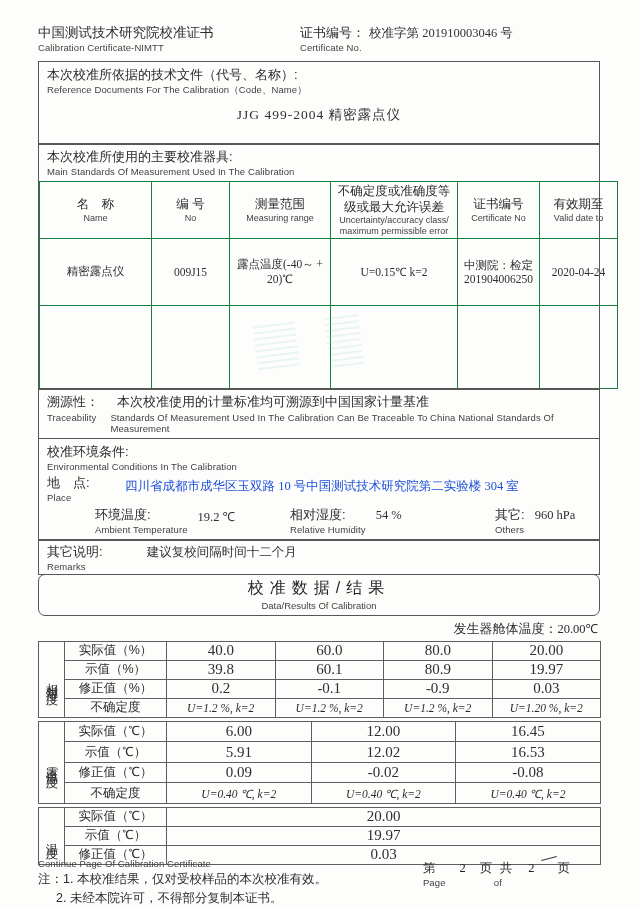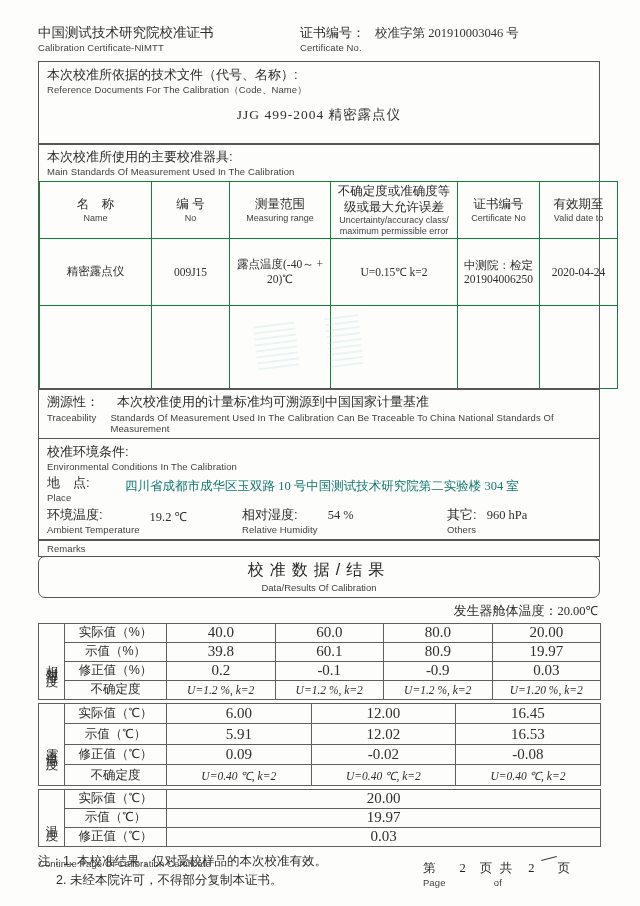--- a/index.html
+++ b/index.html
@@ -9,21 +9,21 @@
     padding:24px 40px 16px 38px; overflow:hidden;
     font-family:"Liberation Sans", sans-serif;
   }
   .en{font-size:9.5px; color:#3f3f3f; letter-spacing:.1px;}
   .cn{font-size:13px;}
   .serifv{font-family:"Liberation Serif", serif;}
 
   
   .hdr{display:flex; justify-content:space-between; align-items:flex-start; margin-bottom:9px;}
   .hdr-left .cn{font-size:13.5px;}
-  .hdr-right{display:flex; gap:10px; width:300px;}
+  .hdr-right{display:flex; gap:4px; width:300px;}
   .cert-value{font-family:"Liberation Serif", serif; font-size:12.5px; padding-top:1px; color:#333;}
 
   
   .box{border:1.5px solid #565656; margin-top:-1.5px; padding:4px 8px; position:relative; background:transparent;}
   .box:first-of-type{margin-top:0;}
 
   .ref-value{ text-align:center; font-family:"Liberation Serif", serif; font-size:13.5px; letter-spacing:1px; margin:9px 0 16px; color:#303030;}
 
   
   .std-wrap{padding:4px 8px 0;}
@@ -42,25 +42,25 @@
   .stamp.s2{left:288px; top:170px; width:34px; height:52px;}
 
   
   .trace-row{display:flex; gap:18px; align-items:flex-start;}
   .trace-row .cn{font-size:13px;}
   .trace-en{display:flex; gap:14px; margin-top:1px;}
 
   
   .env-place{display:flex; align-items:flex-start; margin-top:2px;}
   .env-place .lblblk{width:78px;}
-  .place-val{font-family:"Liberation Serif", serif; font-size:12.5px; color:#0f766e; padding-top:4px;}
+  .place-val{font-family:"Liberation Serif", serif; font-size:12.5px; color:#1d4ed8; padding-top:4px;}
   .env-row{display:flex; align-items:flex-start; margin:3px 0 1px;}
   .env-item{display:flex; gap:10px;}
   .env-val{font-family:"Liberation Serif", serif; font-size:12.5px; color:#2f2f2f; padding-top:2px; white-space:nowrap;}
-  .w1{width:195px;} .w2{width:205px;}
+  .w1{width:195px;margin-left:48px;} .w2{width:205px;}
 
   
   .rem-row{display:flex; gap:44px; align-items:baseline;}
   .rem-val{font-family:"Liberation Serif", serif; font-size:12.5px; color:#303030;}
   .rem-en{margin-top:0px;}
 
   
   .res-box{text-align:center; padding:3px 8px 4px;border-radius:7px;}
   .res-title{font-size:16px; letter-spacing:6px; color:#262626;}
   .res-sub{font-size:9.5px; color:#3f3f3f; margin-top:1px;}
@@ -218,20 +218,24 @@
         <div>
           <div class="cn">其它:</div>
           <div class="en">Others</div>
         </div>
         <div class="env-val">960 hPa</div>
       </div>
     </div>
   </div>
 
   <div class="box" style="padding-top:3px; padding-bottom:2px;">
+    <div class="rem-row">
+      <span class="cn">其它说明:</span>
+      <span class="rem-val">建议复校间隔时间十二个月</span>
+    </div>
     <div class="en rem-en">Remarks</div>
   </div>
 
   <div class="box res-box">
     <div class="res-title">校准数据/结果</div>
     <div class="res-sub">Data/Results Of Calibration</div>
   </div>
 
   <div class="gen-line">
     <span class="cn">发生器舱体温度：</span><span class="serifv">20.00℃</span>

